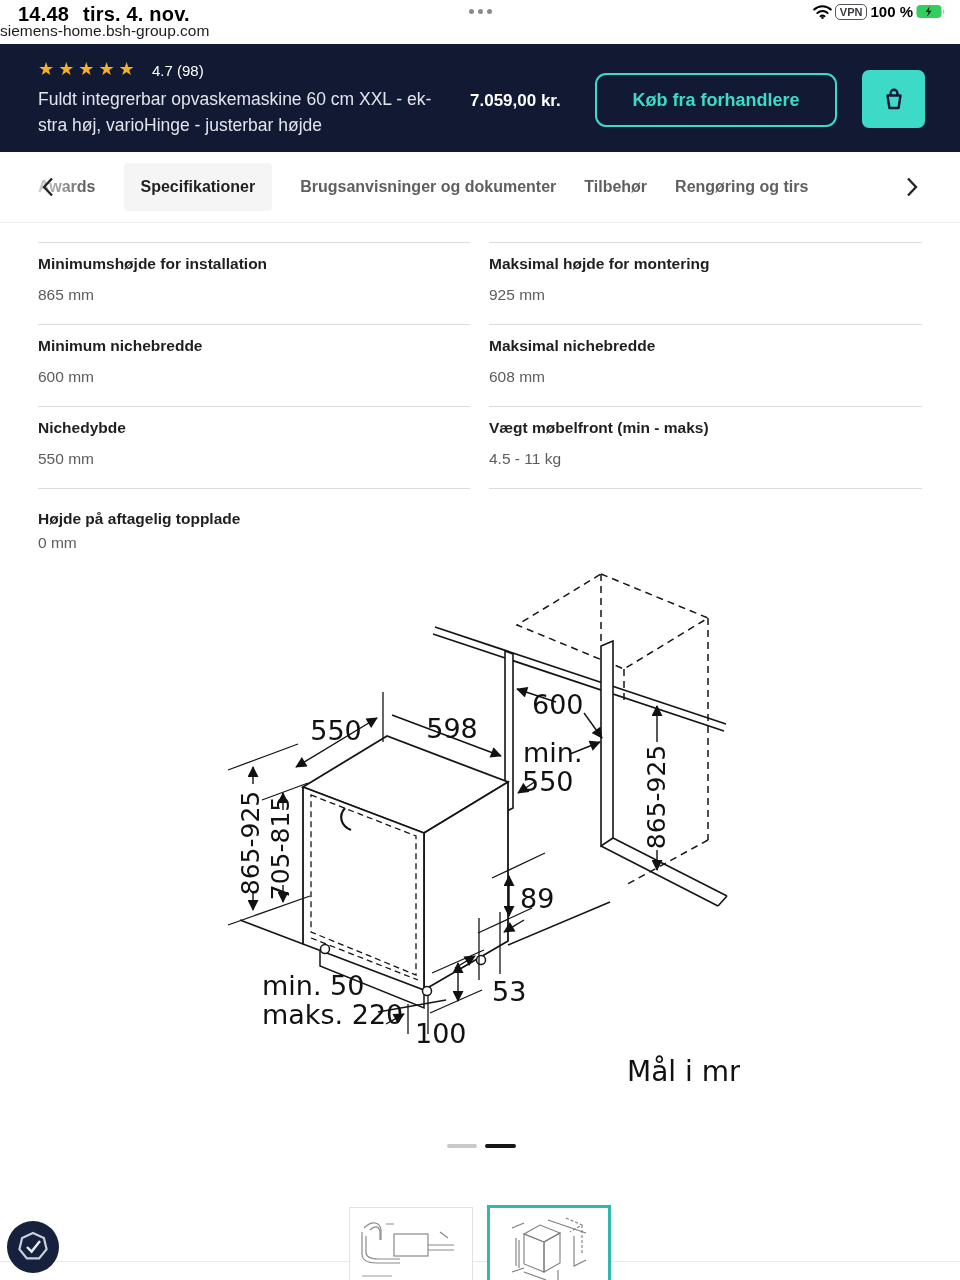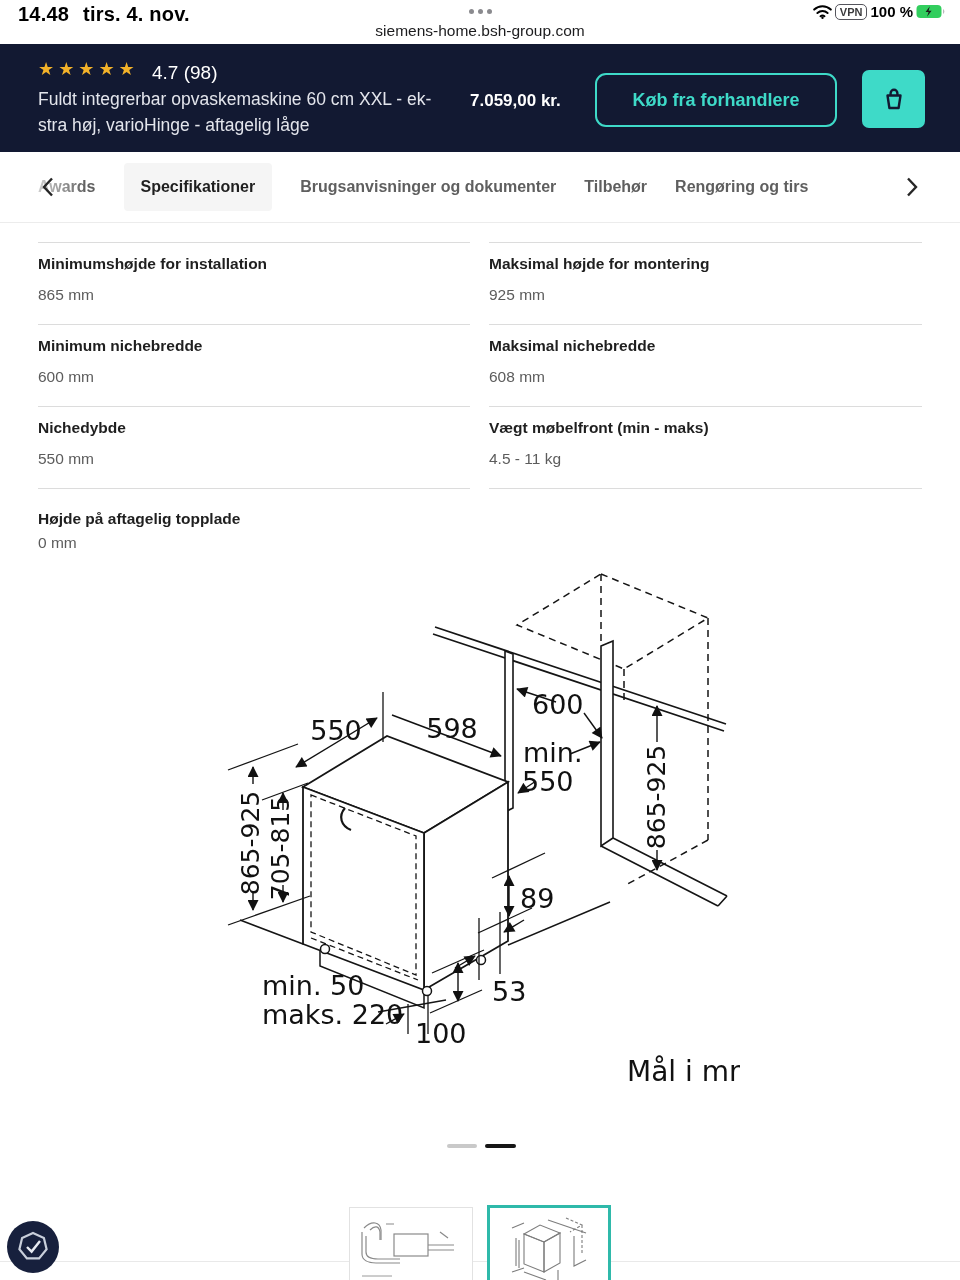--- a/index.html
+++ b/index.html
@@ -8,29 +8,29 @@
     position:relative; width:960px; height:1280px; overflow:hidden;
     background:#fff; font-family:"Liberation Sans", sans-serif; color:#1a1a1a;
   }
 
   
   #statusbar { position:absolute; left:0; top:0; width:960px; height:44px; background:#fff; }
   .sb-left { position:absolute; left:18px; top:3px; font-size:20px; font-weight:700; color:#000; letter-spacing:.2px; }
   .sb-left span { margin-right:14px; }
   .sb-dots { position:absolute; left:0; right:0; top:9px; display:flex; justify-content:center; gap:4px; }
   .sb-dots i { width:5px; height:5px; border-radius:50%; background:#8a8a8e; display:block; }
-  .sb-url { position:absolute; left:0; right:0; top:22px; text-align:center; font-size:15.5px; color:#1c1c1e; }
+  .sb-url { position:absolute; left:0; right:0; top:22px; font-size:15.5px; color:#1c1c1e; }
   .sb-right { position:absolute; right:14px; top:3px; display:flex; align-items:center; gap:3px; }
   .vpn-badge { border:1.4px solid #54545c; border-radius:5px; font-size:11px; font-weight:700; color:#3a3a3c; padding:0 4px; line-height:14px; }
   .batt-pct { font-size:15px; font-weight:600; color:#000; }
 
   
   #hero { position:absolute; left:0; top:44px; width:960px; height:108px; }
   .stars { position:absolute; left:38px; top:16px; font-size:18px; letter-spacing:4px; line-height:18px; }
-  .rating-txt { position:absolute; left:152px; top:18px; font-size:19px; color:#fff; }
+  .rating-txt { position:absolute; left:152px; top:18px; font-size:15px; color:#fff; }
   .hero-title { position:absolute; left:38px; top:42px; width:430px; font-size:17.5px; line-height:26px; color:#e3e5ec; }
   .hero-price { position:absolute; left:470px; top:47px; width:110px; font-size:17px; font-weight:700; color:#fff; }
   .cta-btn { position:absolute; left:595px; top:29px; width:242px; height:54px; background:transparent;
     display:flex; align-items:center; justify-content:center; font-size:18px; font-weight:700; border-radius:11px; cursor:pointer; }
   .bag-btn { position:absolute; left:862px; top:26px; width:63px; height:58px; border-radius:7px;
     display:flex; align-items:center; justify-content:center; cursor:pointer; }
 
   
   #tabbar { position:absolute; left:0; top:152px; width:960px; height:71px; background:#fff; border-bottom:1px solid #ececec; }
   .tabs-row { position:absolute; left:38px; top:0; height:70px; display:flex; align-items:center; gap:28px; }
@@ -90,21 +90,21 @@
         <path d="M13.8,2.2 L9.6,8 h3 l-1.6,4.8 L15.6,6.7 h-3 z" fill="#1b1b1b"></path>
       </svg>
     </div>
   </div>
 
   <div id="hero" style="background: rgb(18, 25, 50);">
     <div class="stars" style="color: rgb(243, 178, 41);">★★★★★</div>
     <div class="rating-txt">4.7 (98)</div>
     <div class="hero-title">
       <div>Fuldt integrerbar opvaskemaskine 60 cm XXL - ek-</div>
-      <div>stra høj, varioHinge - aftagelig låge</div>
+      <div>stra høj, varioHinge - justerbar højde</div>
     </div>
     <div class="hero-price">7.059,00 kr.</div>
     <div class="cta-btn" style="border: 2px solid rgb(62, 218, 200); color: rgb(62, 218, 200);">Køb fra forhandlere</div>
     <div class="bag-btn" style="background: rgb(62, 218, 200);">
       <svg width="28" height="28" viewBox="0 0 28 28">
         <path d="M7.5,10.5 h13 l-1.9,12.5 h-9.2 z" fill="none" stroke="#121932" stroke-width="2.4" stroke-linejoin="round"></path>
         <path d="M10.6,10.5 v-2.3 a3.4,3.4 0 0 1 6.8,0 v2.3" fill="none" stroke="#121932" stroke-width="2.4"></path>
       </svg>
     </div>
   </div>

